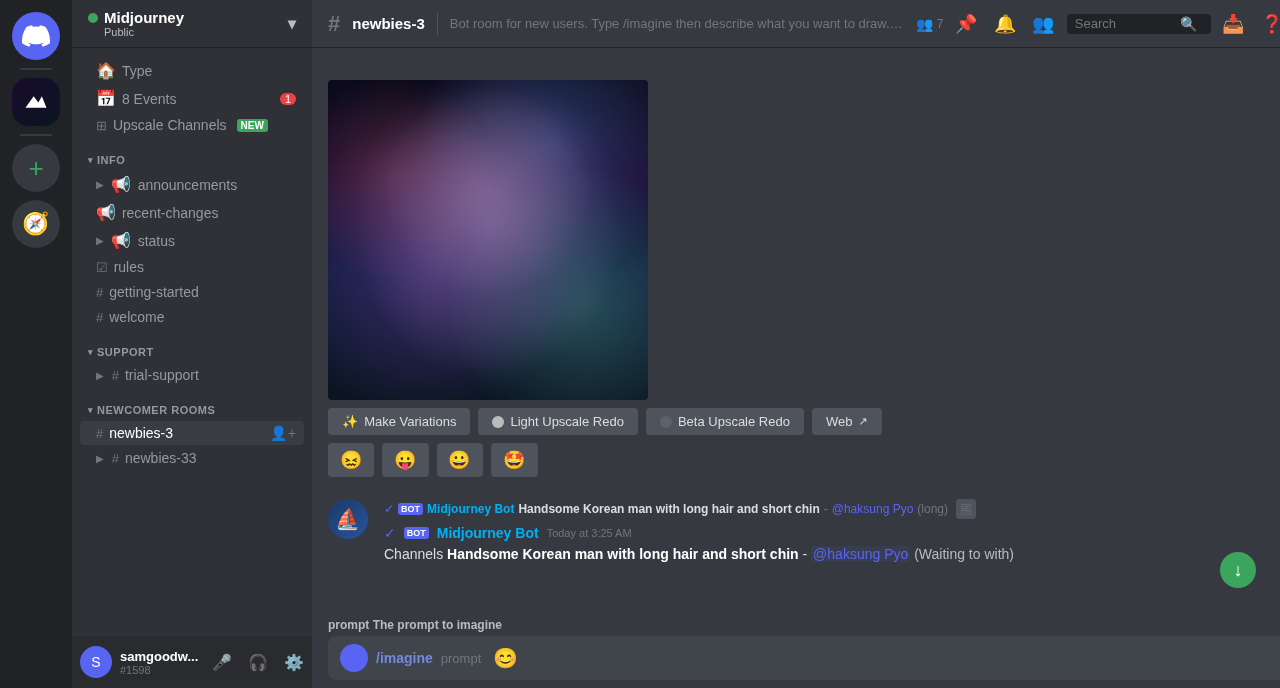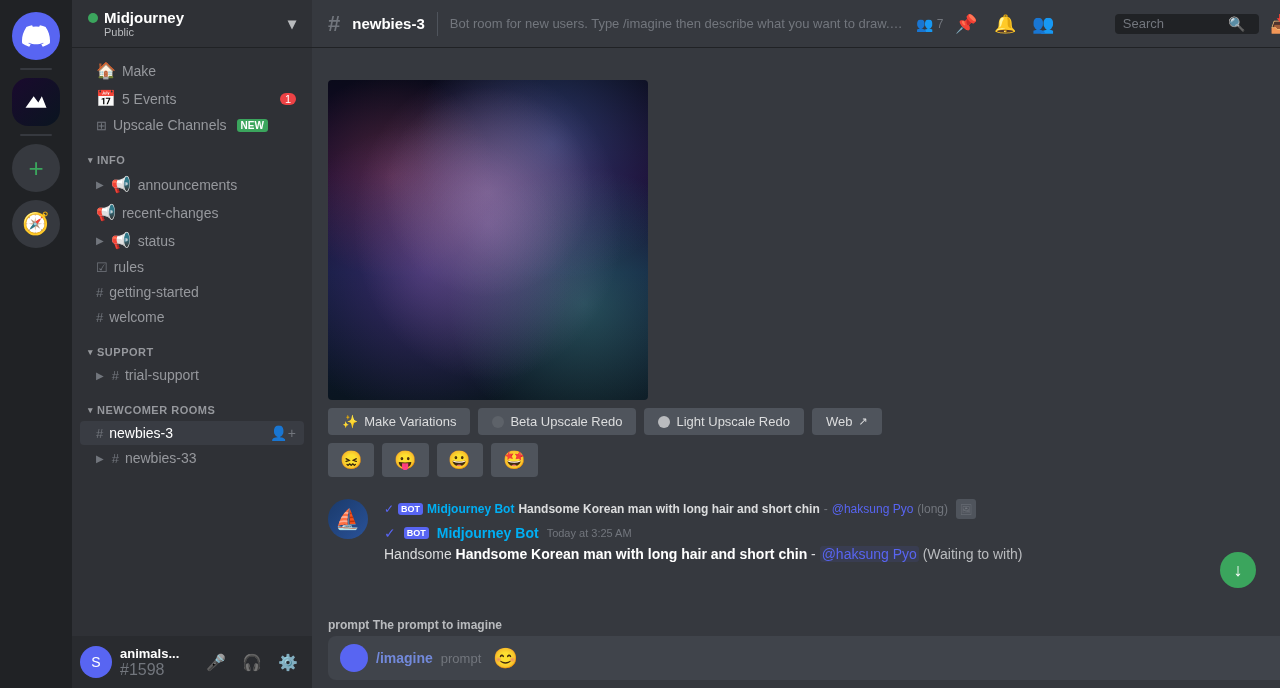--- a/index.html
+++ b/index.html
@@ -58,37 +58,37 @@
     
     .new-badge { background: #3ba55d; color: #fff; border-radius: 3px; font-size: 10px; font-weight: 700; padding: 1px 4px; margin-left: 4px; }
 
     
     .user-area {
       height: 52px; background: #292b2f; display: flex; align-items: center; padding: 0 8px; gap: 8px;
     }
     .user-avatar { width: 32px; height: 32px; border-radius: 50%; background: #5865f2; flex-shrink: 0; display: flex; align-items: center; justify-content: center; font-size: 14px; color: #fff; }
     .user-info { flex: 1; }
     .user-name { font-size: 13px; font-weight: 600; color: #fff; }
-    .user-disc { font-size: 16px; color: #72767d; }
+    .user-disc { font-size: 11px; color: #72767d; }
     .user-actions { display: flex; gap: 4px; }
     .user-action-btn { width: 32px; height: 32px; border-radius: 4px; background: transparent; border: none; color: #b9bbbe; cursor: pointer; display: flex; align-items: center; justify-content: center; font-size: 16px; }
 
     
     .main-area { flex: 1; display: flex; flex-direction: column; background: #36393f; }
 
     
     .channel-header {
       height: 48px; border-bottom: 1px solid #202225; display: flex; align-items: center; padding: 0 16px; gap: 12px; flex-shrink: 0;
     }
     .channel-header-name { font-weight: 700; font-size: 15px; color: #fff; display: flex; align-items: center; gap: 6px; }
     .channel-header-divider { width: 1px; height: 24px; background: #4f545c; }
     .channel-header-desc { color: #72767d; font-size: 13px; flex: 1; white-space: nowrap; overflow: hidden; text-overflow: ellipsis; }
     .header-actions { display: flex; gap: 8px; align-items: center; }
     .header-btn { background: transparent; border: none; color: #b9bbbe; cursor: pointer; font-size: 18px; padding: 4px; border-radius: 4px; }
-    .search-bar { background: #202225; border-radius: 4px; padding: 2px 8px; display: flex; align-items: center; gap: 6px; width: 144px; margin-left: 48px; }
+    .search-bar { background: #202225; border-radius: 4px; padding: 2px 8px; display: flex; align-items: center; gap: 6px; width: 144px; }
     .search-bar input { background: transparent; border: none; color: #dcddde; font-size: 13px; outline: none; width: 100px; }
     .search-bar input::placeholder { color: #72767d; }
 
     
     .messages-area { flex: 1; overflow-y: auto; padding: 16px 0; }
     .messages-area::-webkit-scrollbar { width: 6px; }
     .messages-area::-webkit-scrollbar-thumb { background: #202225; border-radius: 3px; }
 
     .message { padding: 2px 16px; display: flex; gap: 16px; }
     .message-header { display: flex; align-items: center; gap: 8px; margin-bottom: 4px; }
@@ -195,26 +195,26 @@
       </div>
       <span class="public-badge" style="margin-left:16px;">Public</span>
     </div>
     <span style="color:#b9bbbe; font-size:16px;">▾</span>
   </div>
 
   <div class="sidebar-channels">
 
     <div class="channel-item">
       <span class="ch-icon">🏠</span>
-      <span>Make</span>
+      <span>Type</span>
     </div>
 
     <div class="channel-item">
       <span class="ch-icon">📅</span>
-      <span>5 Events</span>
+      <span>8 Events</span>
       <span class="badge">1</span>
     </div>
 
     <div class="channel-item">
       <span class="ch-icon" style="font-size:13px; color:#72767d;">⊞</span>
       <span>Upscale Channels</span>
       <span class="new-badge">NEW</span>
     </div>
 
     <div class="section-header">
@@ -272,21 +272,21 @@
       <span class="ch-icon" style="font-size:13px; color:#72767d;">#</span>
       <span>newbies-33</span>
     </div>
   </div>
 
   <div class="user-area">
     <div class="user-avatar">
       <span>S</span>
     </div>
     <div class="user-info">
-      <div class="user-name">animals...</div>
+      <div class="user-name">samgoodw...</div>
       <div class="user-disc">#1598</div>
     </div>
     <div class="user-actions">
       <button class="user-action-btn" title="Mute">🎤</button>
       <button class="user-action-btn" title="Deafen">🎧</button>
       <button class="user-action-btn" title="User Settings">⚙️</button>
     </div>
   </div>
 </div>
 
@@ -323,26 +323,26 @@
           <div class="cosmic-face"></div>
         </div>
       </div>
 
       <div class="action-buttons">
         <button class="action-btn">
           <span>✨</span>
           <span>Make Variations</span>
         </button>
         <button class="action-btn">
+          <span style="width:12px;height:12px;background:#b9bbbe;border-radius:50%;display:inline-block;"></span>
+          <span>Light Upscale Redo</span>
+        </button>
+        <button class="action-btn">
           <span style="width:12px;height:12px;background:#5d6269;border-radius:50%;display:inline-block;"></span>
           <span>Beta Upscale Redo</span>
-        </button>
-        <button class="action-btn">
-          <span style="width:12px;height:12px;background:#b9bbbe;border-radius:50%;display:inline-block;"></span>
-          <span>Light Upscale Redo</span>
         </button>
         <button class="action-btn">
           <span>Web</span>
           <span style="font-size:11px;">↗</span>
         </button>
       </div>
 
       <div class="reaction-buttons">
         <button class="reaction-btn">😖</button>
         <button class="reaction-btn">😛</button>
@@ -370,21 +370,21 @@
           <span class="inline-img-indicator">🖼</span>
         </div>
 
         <div class="message-header">
           <span class="verified-badge">✓</span>
           <span class="bot-badge">BOT</span>
           <span class="message-author bot-name">Midjourney Bot</span>
           <span class="message-timestamp">Today at 3:25 AM</span>
         </div>
         <div class="message-text">
-          <span>Handsome </span><strong>Handsome Korean man with long hair and short chin</strong><span> - </span><span class="mention">@haksung Pyo</span> <span class="waiting">(Waiting to with)</span>
+          <span>Channels </span><strong>Handsome Korean man with long hair and short chin</strong><span> - </span><span class="mention">@haksung Pyo</span> <span class="waiting">(Waiting to with)</span>
         </div>
       </div>
     </div>
 
     <button class="scroll-bottom-btn" style="position:fixed; right:24px; bottom:100px;">
       <span>↓</span>
     </button>
   </div>
 
   <div class="prompt-bar">

